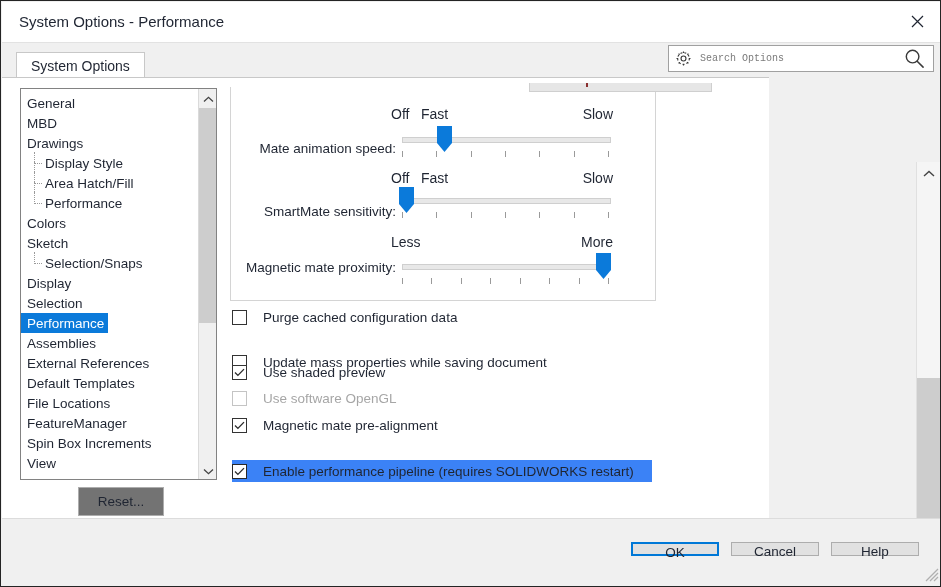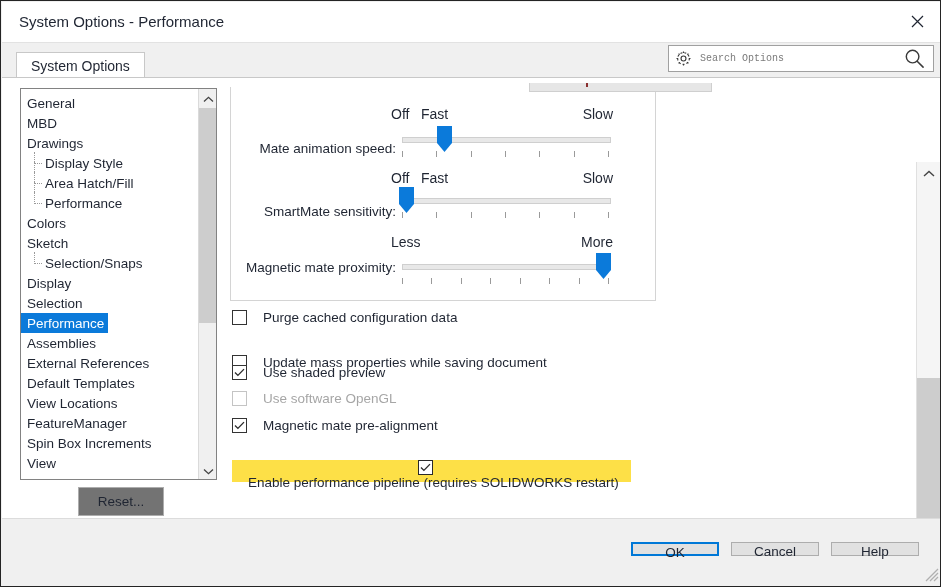--- a/index.html
+++ b/index.html
@@ -73,21 +73,21 @@
     font-size: 10px;
     color: #7b7b7b;
     padding-left: 8px;
   }
   #search-input::placeholder { color: #7b7b7b; opacity: 1; }
   #search-icon { margin-right: 8px; display: flex; }
 
   
   #panel {
     position: absolute; left: 1px; top: 76px;
-    width: 939px; height: 441px;
+    width: 767px; height: 441px;
     background: #ffffff;
     border-top: 1px solid #c8c8c8;
   }
 
   
   #category-list {
     position: absolute; left: 18px; top: 10px;
     width: 197px; height: 392px;
     background: #ffffff;
     border: 1px solid #828282;
@@ -243,23 +243,22 @@
   }
   .cb-box.disabled { border-color: #c4c4c4; background: #ffffff; }
   .cb-label {
     margin-left: 16px;
     font-size: 13.5px;
     color: #1f2532;
     white-space: nowrap;
   }
   .cb-label.disabled { color: #a6a6a6; }
   .cb-row.highlight {
-    background: #fde047;
-    padding-right: 12px;
-    flex-direction: column;
+    background: #3b82f6;
+    padding-right: 18px;
   }
   .cb-row.highlight .cb-box { border-color: #2a2a2a; }
 
   
   #content-scroll {
     position: absolute; left: 914px; top: 84px;
     width: 25px; height: 393px;
     background: #f5f5f5;
     border-left: 1px solid #e0e0e0;
   }
@@ -412,21 +411,21 @@
               <span>External References</span>
             </div>
           </div>
           <div class="cat-row">
             <div class="cat-item">
               <span>Default Templates</span>
             </div>
           </div>
           <div class="cat-row">
             <div class="cat-item">
-              <span>View Locations</span>
+              <span>File Locations</span>
             </div>
           </div>
           <div class="cat-row">
             <div class="cat-item">
               <span>FeatureManager</span>
             </div>
           </div>
           <div class="cat-row">
             <div class="cat-item">
               <span>Spin Box Increments</span>

